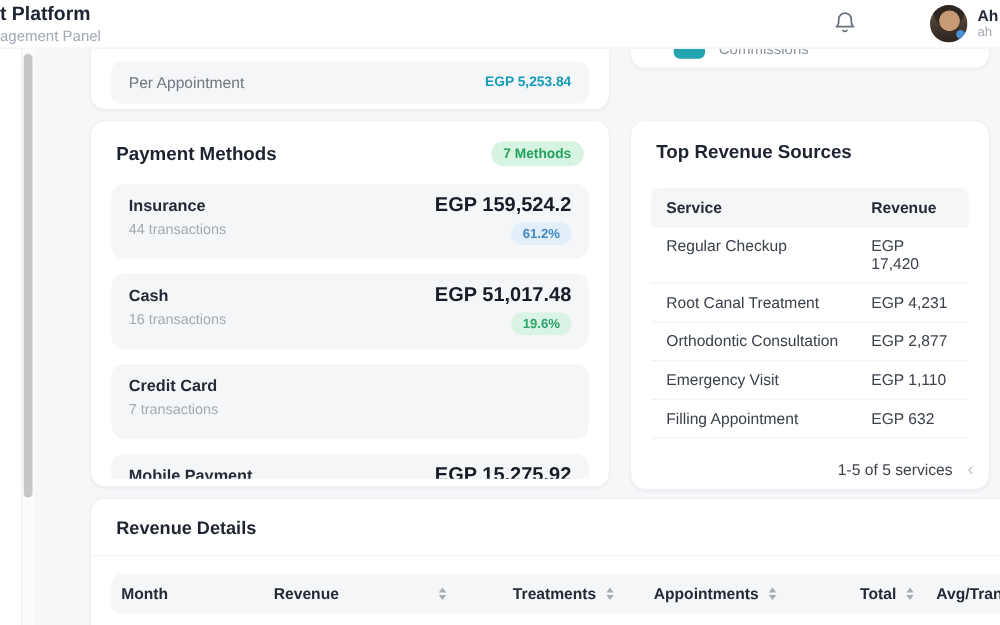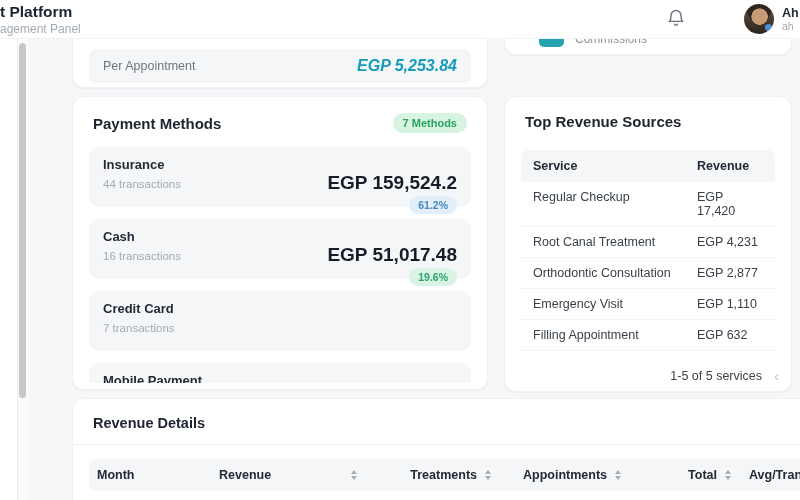--- a/index.html
+++ b/index.html
@@ -38,39 +38,39 @@
     position:absolute;background:#ffffff;border-radius:12px;
     box-shadow:0 1px 2px rgba(25,35,50,.05);border:1px solid #f0f1f3;
     box-sizing:border-box;
   }
   .card-topleft{left:72px;top:-14px;width:416px;height:102px;z-index:2;}
   .summary-row{
     margin:62px 16px 0;height:34px;border-radius:8px;background:#f5f6f8;
     display:flex;align-items:center;justify-content:space-between;padding:0 14px;
   }
   .summary-label{font-size:12.5px;color:#6f7680;}
-  .summary-value{font-size:16px;font-weight:bold;font-style:italic;}
+  .summary-value{font-size:11px;font-weight:bold;}
   .card-topright{left:504px;top:-14px;width:288px;height:69px;z-index:2;}
   .legend-chip{position:absolute;left:34px;top:42px;width:25px;height:18px;border-radius:5px;}
   .legend-label{position:absolute;left:70px;top:45px;font-size:12px;color:#8d949d;}
   
   .card-payments{left:72px;top:96px;width:416px;height:294px;z-index:2;overflow:hidden;}
   .card-head{display:flex;align-items:center;justify-content:space-between;padding:16px 20px 8px;}
   .card-title{font-size:15px;font-weight:bold;color:#1d2430;}
   .pill{font-size:11px;font-weight:bold;padding:4px 10px;border-radius:11px;background:#d7f3e2;color:#27a35f;}
   .pm-list{margin:6px 16px 0;height:236px;overflow:hidden;}
   .pm-row{
     height:60px;margin-bottom:12px;border-radius:10px;background:#f5f6f8;
     display:flex;align-items:flex-start;justify-content:space-between;
     padding:10px 14px;box-sizing:border-box;
   }
   .pm-name{font-size:13px;font-weight:bold;color:#232a36;line-height:16px;}
   .pm-sub{font-size:11.5px;color:#a3a9b3;margin-top:5px;}
   .pm-right{display:flex;flex-direction:column;align-items:flex-end;}
-  .pm-amount{font-size:19px;font-weight:bold;color:#171d28;line-height:16px;margin-top:18px;}
+  .pm-amount{font-size:16px;font-weight:bold;color:#171d28;line-height:16px;}
   .pm-badge{font-size:10.5px;font-weight:bold;padding:3px 9px;border-radius:10px;margin-top:5px;}
   
   .card-sources{left:504px;top:96px;width:288px;height:296px;z-index:2;overflow:hidden;}
   .src-table{margin:12px 16px 0;}
   .src-thead{
     display:flex;background:#f5f6f8;border-radius:8px 8px 0 0;
     padding:9px 12px;font-size:12.5px;font-weight:bold;color:#232a36;
   }
   .src-col-service{width:164px;}
   .src-col-revenue{flex:1;}

